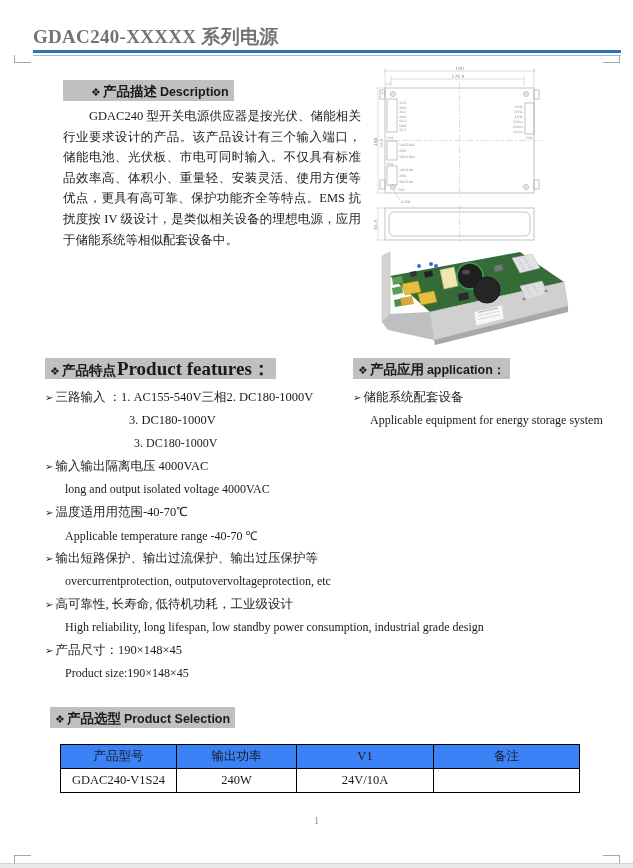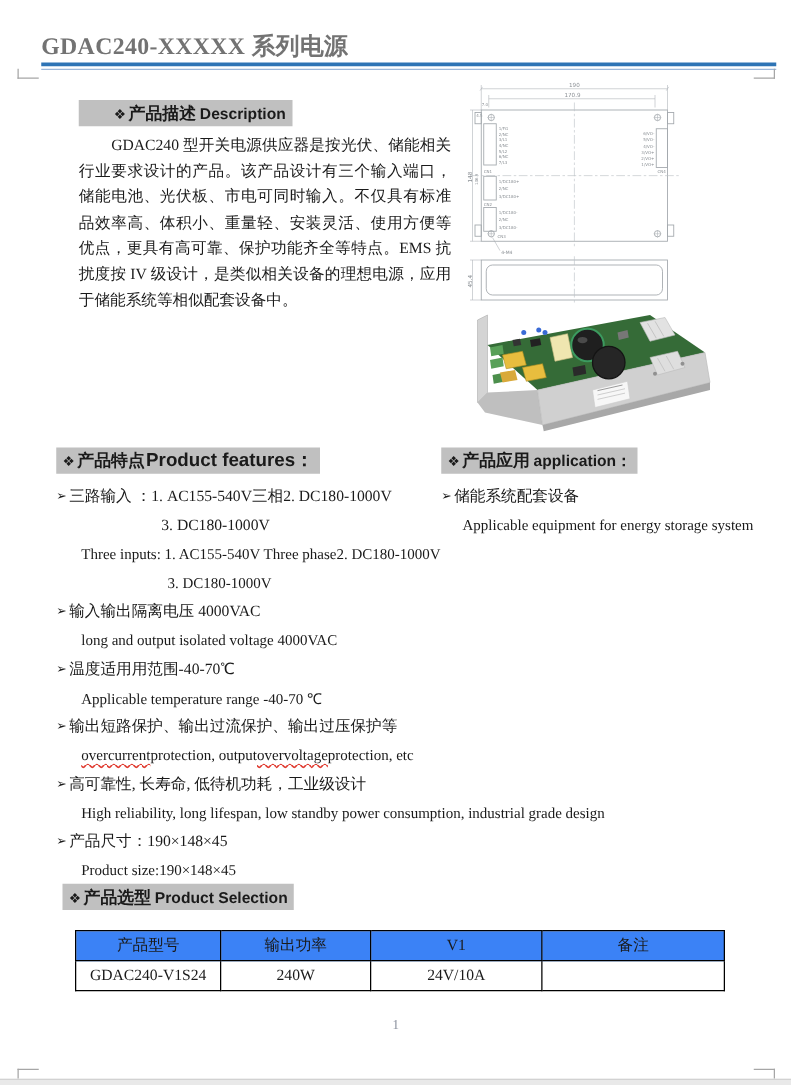--- a/index.html
+++ b/index.html
@@ -18,40 +18,40 @@
   .mark.tr{left:603px;top:55px;border-right:1px solid #a6a6a6;border-bottom:1px solid #a6a6a6;}
   .mark.bl{left:14px;top:855px;border-left:1px solid #a6a6a6;border-top:1px solid #a6a6a6;}
   .mark.br{left:603px;top:855px;border-right:1px solid #a6a6a6;border-top:1px solid #a6a6a6;}
 
   
   .sec-head{position:absolute;background:#c0c0c0;height:21px;line-height:21px;
             padding:0 5px;white-space:nowrap;font-weight:bold;}
   .sec-head .diamond{font-family:"DejaVu Sans",sans-serif;font-size:11px;margin-right:2px;}
   .sec-head .zh{font-size:13.5px;}
   .sec-head .en-sans{font-family:"Liberation Sans",sans-serif;font-size:12.5px;margin-left:3px;}
-  .sec-head .en-serif{font-family:Liberation Sans, sans-serif;font-size:15px;margin-left:1px;}
+  .sec-head .en-serif{font-family:Liberation Serif, serif;font-size:19px;margin-left:1px;}
   #desc-head{left:63px;top:80px;padding-left:28px;}
   #features-head{left:45px;top:358px;}
   #application-head{left:353px;top:358px;}
   #selection-head{left:50px;top:707px;}
 
   
   .desc-body{position:absolute;left:63px;top:106px;width:298px;font-size:12.5px;
              line-height:20.6px;text-align:justify;text-indent:26px;}
 
   
   .f-list{position:absolute;left:45px;top:386px;width:318px;}
   .app-list{position:absolute;left:353px;top:386px;width:265px;}
   .f-line{height:23px;display:flex;align-items:center;white-space:nowrap;font-size:12.5px;}
   .f-line .arrow{font-family:"DejaVu Sans",sans-serif;font-size:10px;margin-right:2px;}
   .f-line.en{font-size:12px;padding-left:20px;}
   .f-line.ind-zh{padding-left:84px;}
   .f-line.en.ind-en{padding-left:89px;}
   .f-line.app-en{font-size:12px;padding-left:17px;}
-  .wavy{text-decoration:underline;text-decoration-style:wavy;text-decoration-color:#e03c31;
+  .wavy{text-decoration-style:wavy;text-decoration-color:#e03c31;
         text-underline-offset:2px;text-align:right;}
 
   
   .sel-table{position:absolute;left:60px;top:744px;border-collapse:collapse;font-size:12.5px;}
   .sel-table th,.sel-table td{border:1px solid #000;height:23px;text-align:center;
         padding:0;font-weight:normal;}
   .sel-table th{background:#3b82f6;}
   .c0{width:115px;} .c1{width:119px;} .c2{width:136px;} .c3{width:145px;}
 
   
@@ -229,23 +229,20 @@
   </div>
 
   <div class="f-list">
     <div class="f-line zh">
         <span class="arrow">➢</span>
         <span>三路输入 ：1. AC155-540V三相2. DC180-1000V</span>
       </div>
     <div class="f-line zh ind-zh">
         <span>3.  DC180-1000V</span>
       </div>
-    <div class="f-line en">
-        <span>Three inputs:  1. AC155-540V  Three  phase2. DC180-1000V</span>
-      </div>
     <div class="f-line en ind-en">
         <span>3.  DC180-1000V</span>
       </div>
     <div class="f-line zh">
         <span class="arrow">➢</span>
         <span>输入输出隔离电压 4000VAC</span>
       </div>
     <div class="f-line en">
         <span>long and output isolated voltage 4000VAC</span>
       </div>

